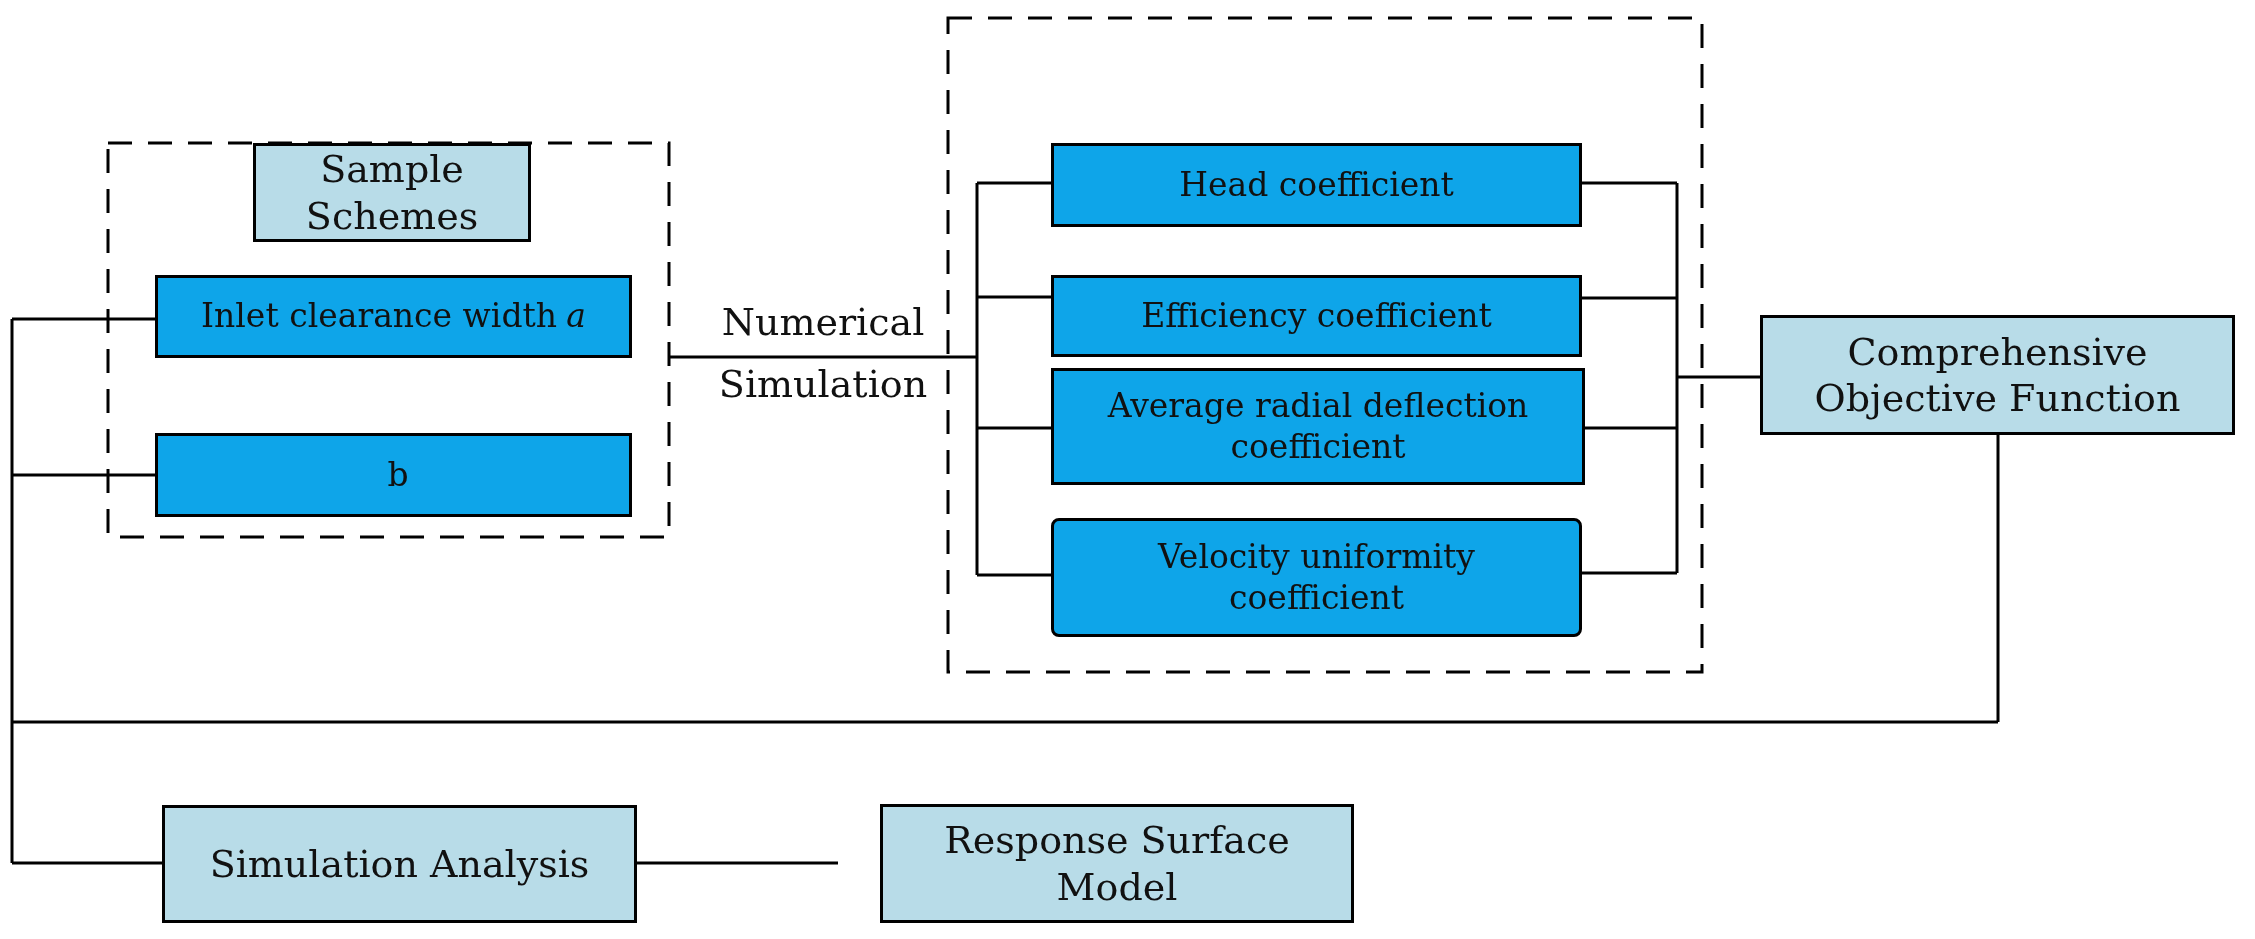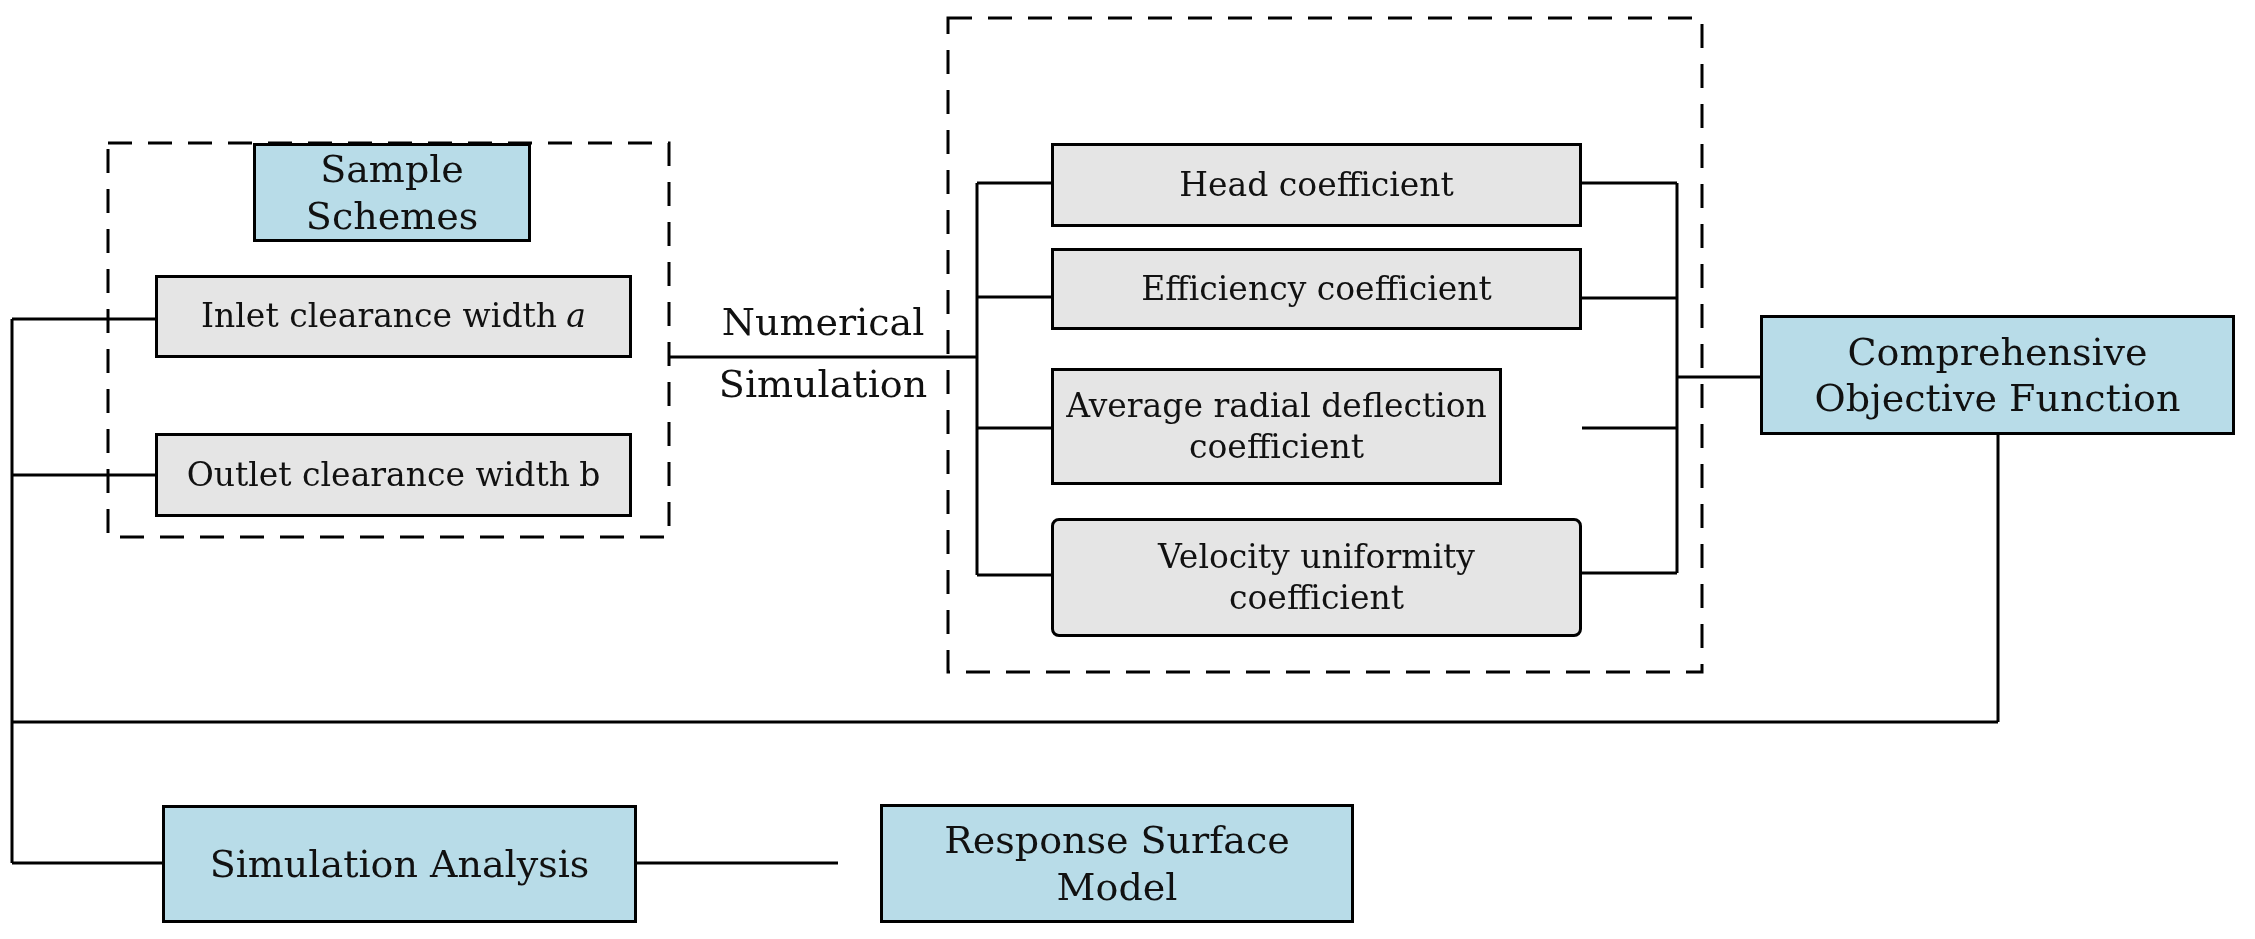--- a/index.html
+++ b/index.html
@@ -22,21 +22,21 @@
   .node{
     position:absolute;
     box-sizing:border-box;
     display:flex;align-items:center;justify-content:center;
     text-align:center;
     z-index:2;
     line-height:1.22;
     white-space:pre-line;
   }
   .white-box{
-    background:#e5e5e5;
+    background:#0ea5e9;
     border:3px solid var(--box-border);
     font-size:33px;
   }
   .blue-box{
     background:var(--box-fill);
     border:3px solid var(--box-border);
     font-size:38px;
     z-index:3;
   }
   .label-part{white-space:pre-line;}
@@ -94,37 +94,36 @@
     <span class="label-part">Sample
 Schemes</span>
   </div>
 
   <div class="node white-box" style="left:155px;top:275px;width:477px;height:83px;">
     <span class="label-part">Inlet clearance width</span>
     <span class="var italic">a</span>
   </div>
 
   <div class="node white-box" style="left:155px;top:433px;width:477px;height:84px;">
-    <span class="label-part">Outlet clearance width</span>
     <span class="var">b</span>
   </div>
 
   <div class="flow-label" style="top:302px;">Numerical</div>
   <div class="flow-label" style="top:364px;">Simulation</div>
 
 
   <div class="node white-box" style="left:1051px;top:143px;width:531px;height:84px;">
     <span class="label-part">Head coefficient</span>
   </div>
 
-  <div class="node white-box" style="left:1051px;top:248px;width:531px;height:82px;">
+  <div class="node white-box" style="left:1051px;top:275px;width:531px;height:82px;">
     <span class="label-part">Efficiency coefficient</span>
   </div>
 
-  <div class="node white-box" style="left:1051px;top:368px;width:451px;height:117px;">
+  <div class="node white-box" style="left:1051px;top:368px;width:534px;height:117px;">
     <span class="label-part">Average radial deflection
 coefficient</span>
   </div>
 
   <div class="node white-box" style="left:1051px;top:518px;width:531px;height:119px;border-radius:8px;">
     <span class="label-part">Velocity uniformity
 coefficient</span>
   </div>
 
   <div class="node blue-box" style="left:1760px;top:315px;width:475px;height:120px;">

